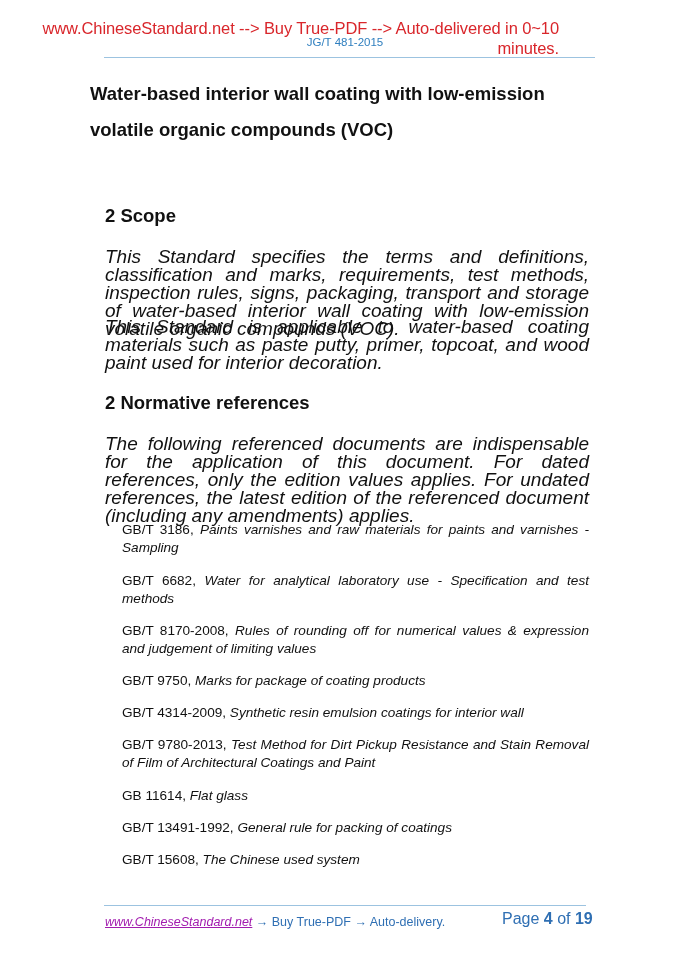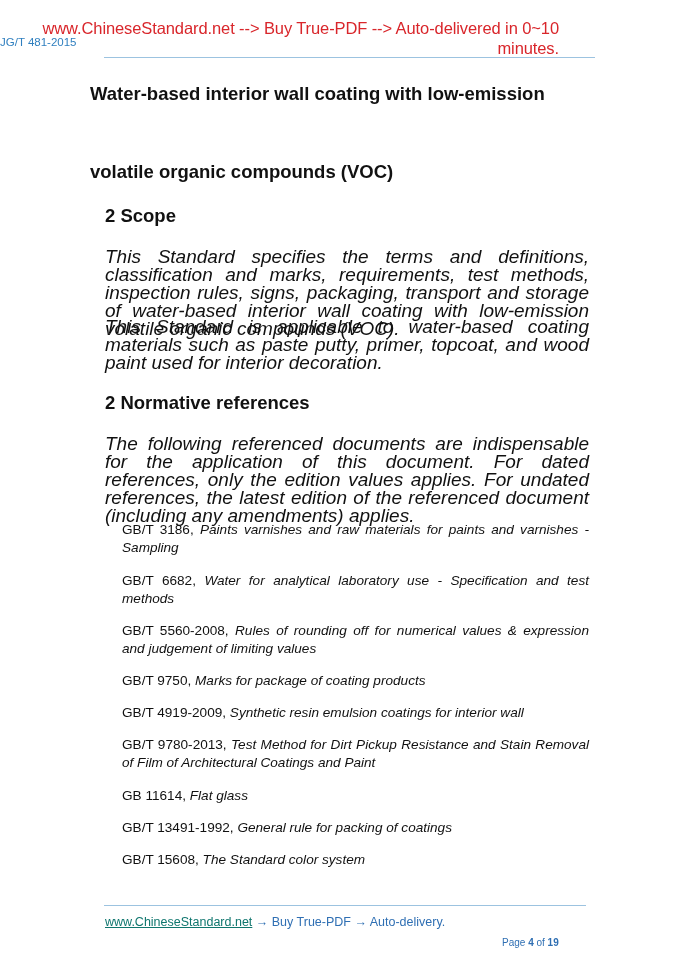--- a/index.html
+++ b/index.html
@@ -1,35 +1,35 @@
 <!DOCTYPE html>
 <html><head>
 <meta charset="utf-8">
 <style>
   html, body { margin: 0; padding: 0; background: #ffffff; }
   body { width: 693px; height: 980px; position: relative; overflow: hidden;
          font-family: "Liberation Sans", sans-serif; color: #111; }
   .banner { position: absolute; top: 18px; left: 0; width: 559px; text-align: right;
             color: #d9262b; font-size: 16.5px; line-height: 20px; letter-spacing: -0.1px; }
-  .doc-code { position: absolute; top: 36px; left: 0; width: 690px; text-align: left;
+  .doc-code { position: absolute; top: 36px; left: 0; width: 690px; text-align: center;
               color: #2f7fbf; font-size: 11.5px; line-height: 13px; }
   .hr-top { position: absolute; top: 57px; left: 104px; width: 491px; height: 1px; background: #9cc3e0; }
   .title { position: absolute; left: 90px; width: 513px; text-align: left;
            font-weight: bold; font-size: 18.5px; line-height: 22px; }
-  .t1 { top: 83px; } .t2 { top: 119px; margin-top: 42px; }
+  .t1 { top: 83px; } .t2 { top: 119px; }
   .h { position: absolute; left: 105px; font-weight: bold; font-size: 18.5px; line-height: 22px; }
   .p { position: absolute; left: 105px; width: 484px; font-size: 19px; line-height: 18px;
        text-align: justify; text-align-last: left; font-style: italic; }
   .ref { position: absolute; left: 122px; width: 467px; font-size: 13.6px; line-height: 18px;
          text-align: justify; text-align-last: left; }
   .ref i { font-style: italic; }
   .hr-bot { position: absolute; top: 905px; left: 104px; width: 482px; height: 1px; background: #9cc3e0; }
   .footer-link { position: absolute; top: 915px; left: 105px; font-size: 12.5px; color: #2f6fb3; }
-  .footer-link a { color: #0f766e; text-decoration: underline; }
-  .page-num { position: absolute; top: 937px; left: 502px; font-size: 10px; color: #2f6fb3; }
+  .footer-link a { color: #a21caf; text-decoration: underline; font-style: italic; }
+  .page-num { position: absolute; top: 910px; left: 502px; font-size: 16px; color: #2f6fb3; }
   .page-num b { font-weight: bold; }
 </style>
 </head>
 <body>
 
 <div class="banner">www.ChineseStandard.net --&gt; Buy True-PDF --&gt; Auto-delivered in 0~10 minutes.</div>
 <div class="doc-code">JG/T 481-2015</div>
 <div class="hr-top"></div>
 
 <div class="title t1">Water-based interior wall coating with low-emission</div>
@@ -37,23 +37,23 @@
 
 <div class="h" style="top:205px">2 Scope</div>
 <div class="p" style="top:248px">This Standard specifies the terms and definitions, classification and marks, requirements, test methods, inspection rules, signs, packaging, transport and storage of water-based interior wall coating with low-emission volatile organic compounds (VOC).</div>
 <div class="p" style="top:318px">This Standard is applicable to water-based coating materials such as paste putty, primer, topcoat, and wood paint used for interior decoration.</div>
 
 <div class="h" style="top:392px">2 Normative references</div>
 <div class="p" style="top:435px">The following referenced documents are indispensable for the application of this document. For dated references, only the edition values applies. For undated references, the latest edition of the referenced document (including any amendments) applies.</div>
 
 <div class="ref" style="top:521px"><span>GB/T 3186, </span><i>Paints varnishes and raw materials for paints and varnishes - Sampling</i></div>
 <div class="ref" style="top:572px"><span>GB/T 6682, </span><i>Water for analytical laboratory use - Specification and test methods</i></div>
-<div class="ref" style="top:622px"><span>GB/T 5560-2008, </span><i>Rules of rounding off for numerical values &amp; expression and judgement of limiting values</i></div>
+<div class="ref" style="top:622px"><span>GB/T 8170-2008, </span><i>Rules of rounding off for numerical values &amp; expression and judgement of limiting values</i></div>
 <div class="ref" style="top:672px"><span>GB/T 9750, </span><i>Marks for package of coating products</i></div>
-<div class="ref" style="top:704px"><span>GB/T 4919-2009, </span><i>Synthetic resin emulsion coatings for interior wall</i></div>
+<div class="ref" style="top:704px"><span>GB/T 4314-2009, </span><i>Synthetic resin emulsion coatings for interior wall</i></div>
 <div class="ref" style="top:736px"><span>GB/T 9780-2013, </span><i>Test Method for Dirt Pickup Resistance and Stain Removal of Film of Architectural Coatings and Paint</i></div>
 <div class="ref" style="top:787px"><span>GB 11614, </span><i>Flat glass</i></div>
 <div class="ref" style="top:819px"><span>GB/T 13491-1992, </span><i>General rule for packing of coatings</i></div>
-<div class="ref" style="top:851px"><span>GB/T 15608, </span><i>The Standard color system</i></div>
+<div class="ref" style="top:851px"><span>GB/T 15608, </span><i>The Chinese used system</i></div>
 
 <div class="hr-bot"></div>
 <div class="footer-link"><a>www.ChineseStandard.net</a><span> → Buy True-PDF → Auto-delivery.</span></div>
 <div class="page-num"><span>Page </span><b>4</b><span> of </span><b>19</b></div>
 
 </body></html>

